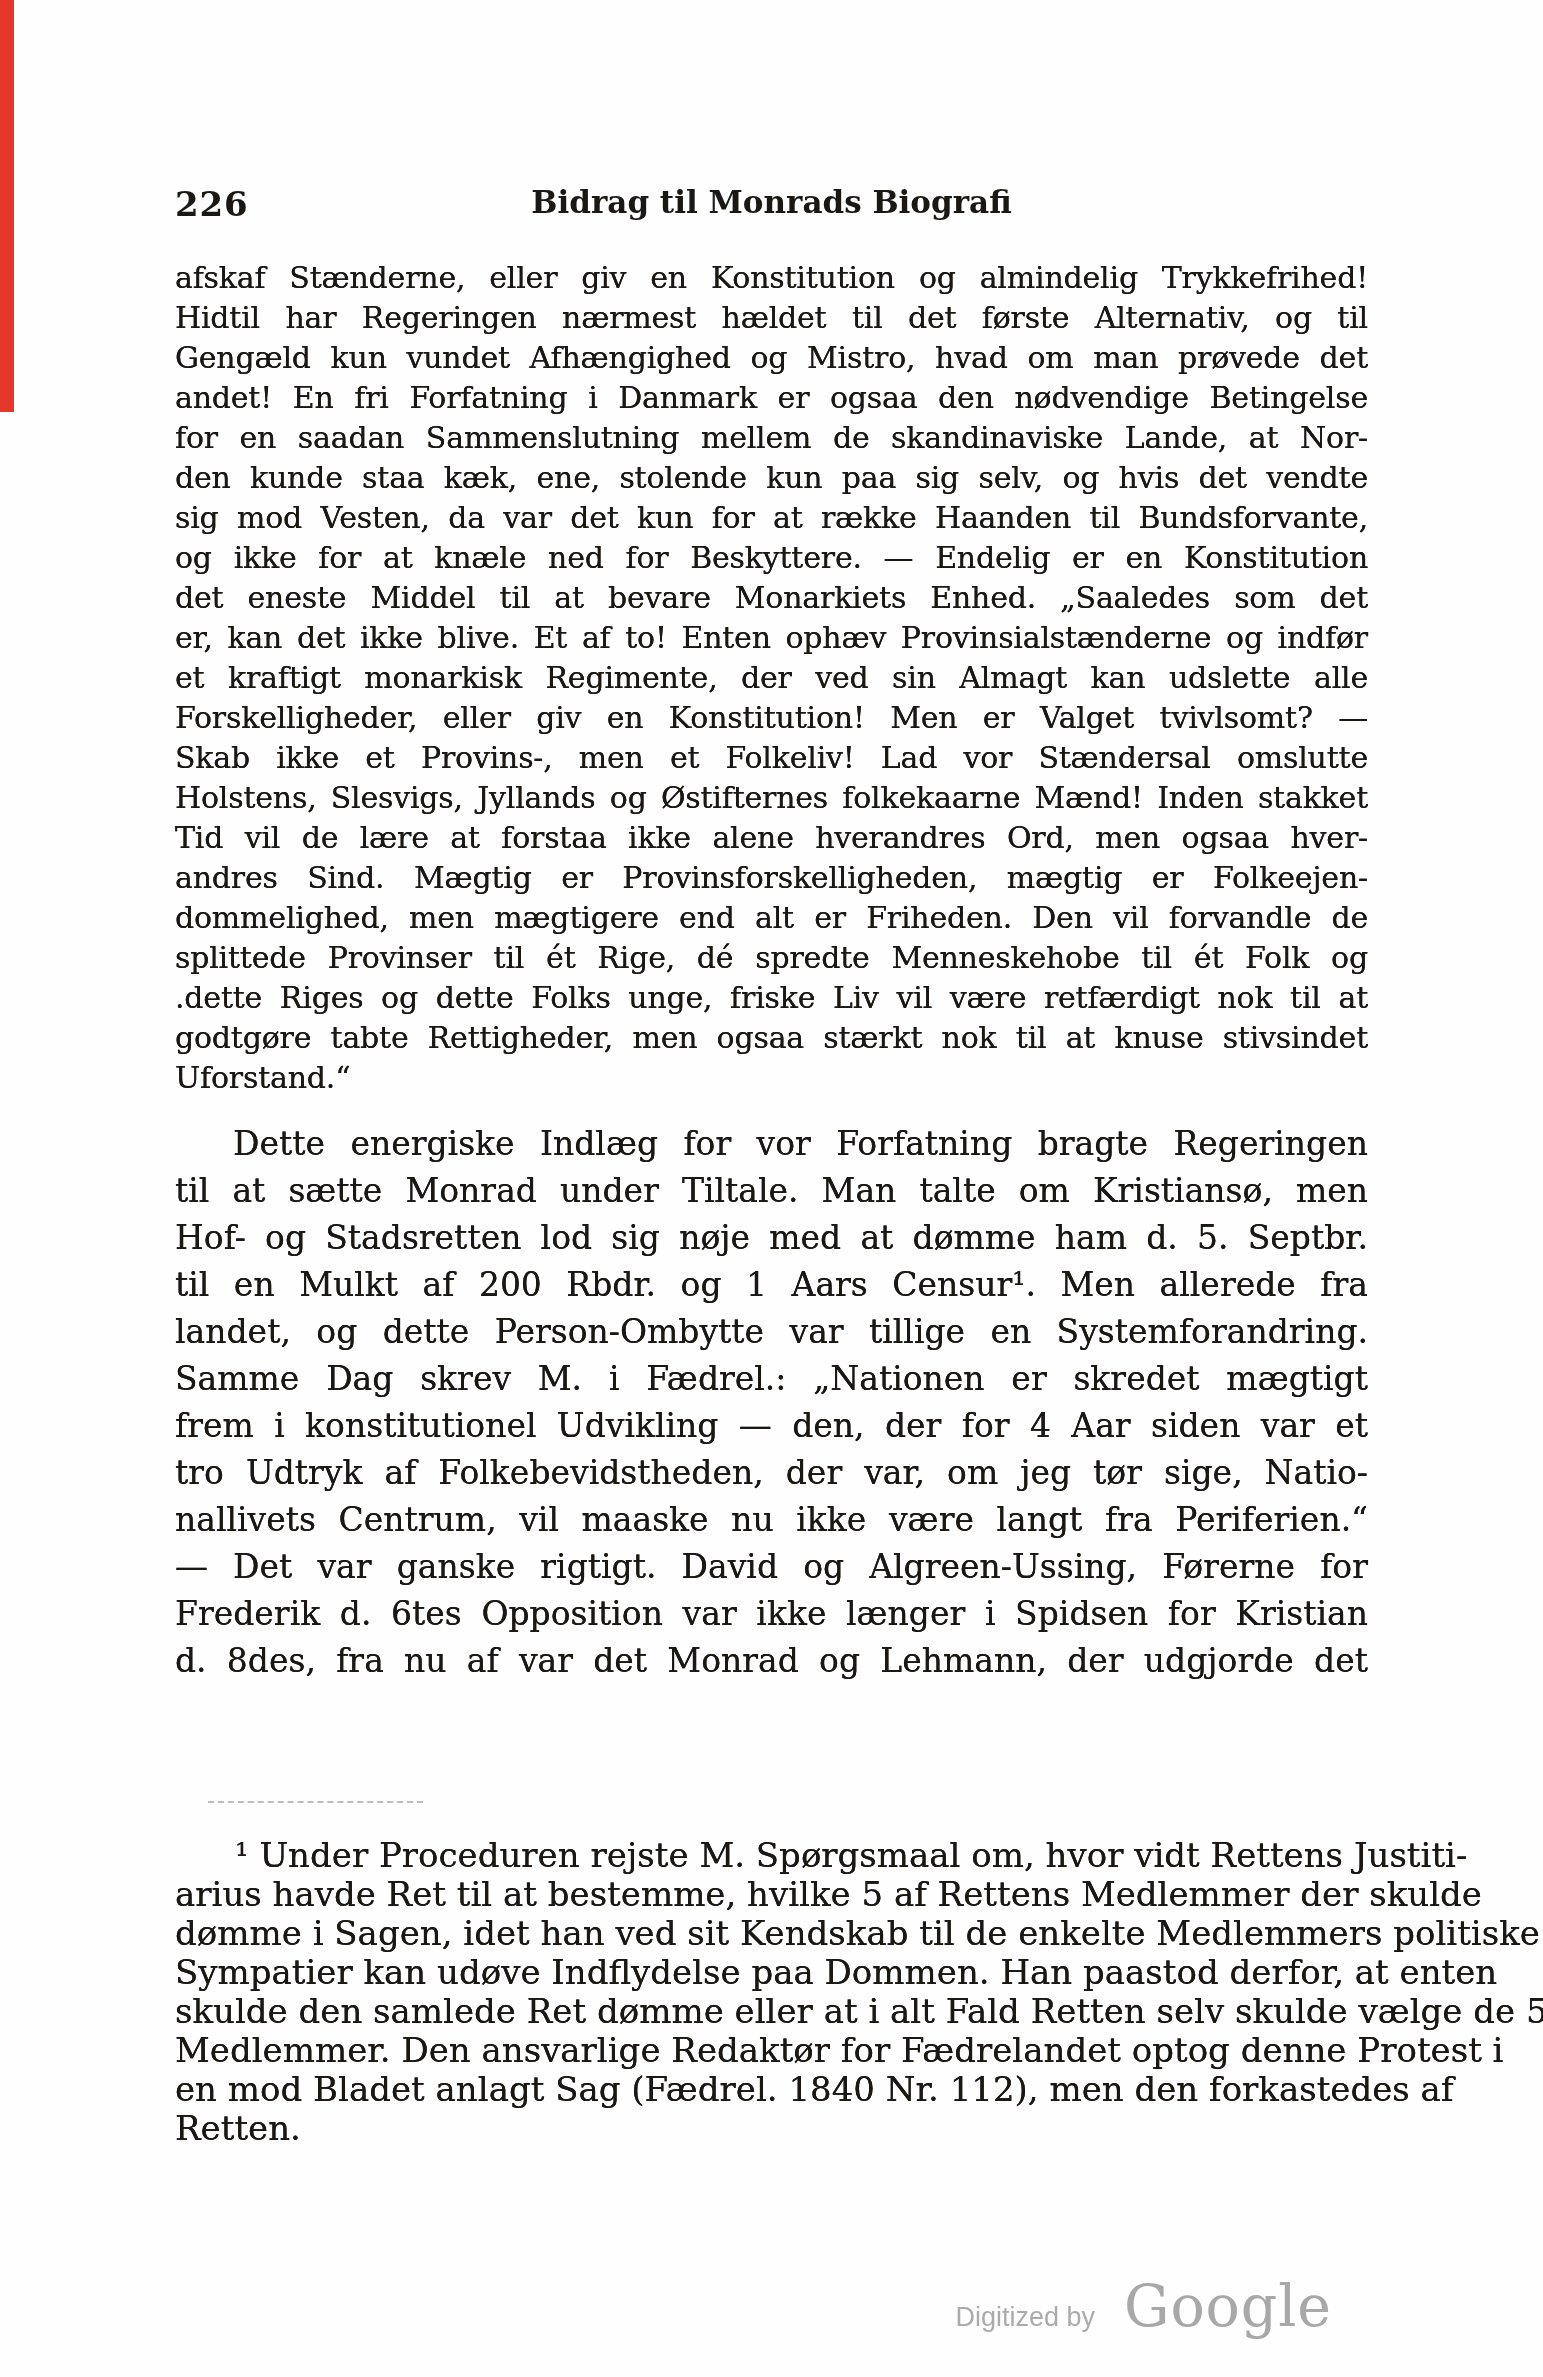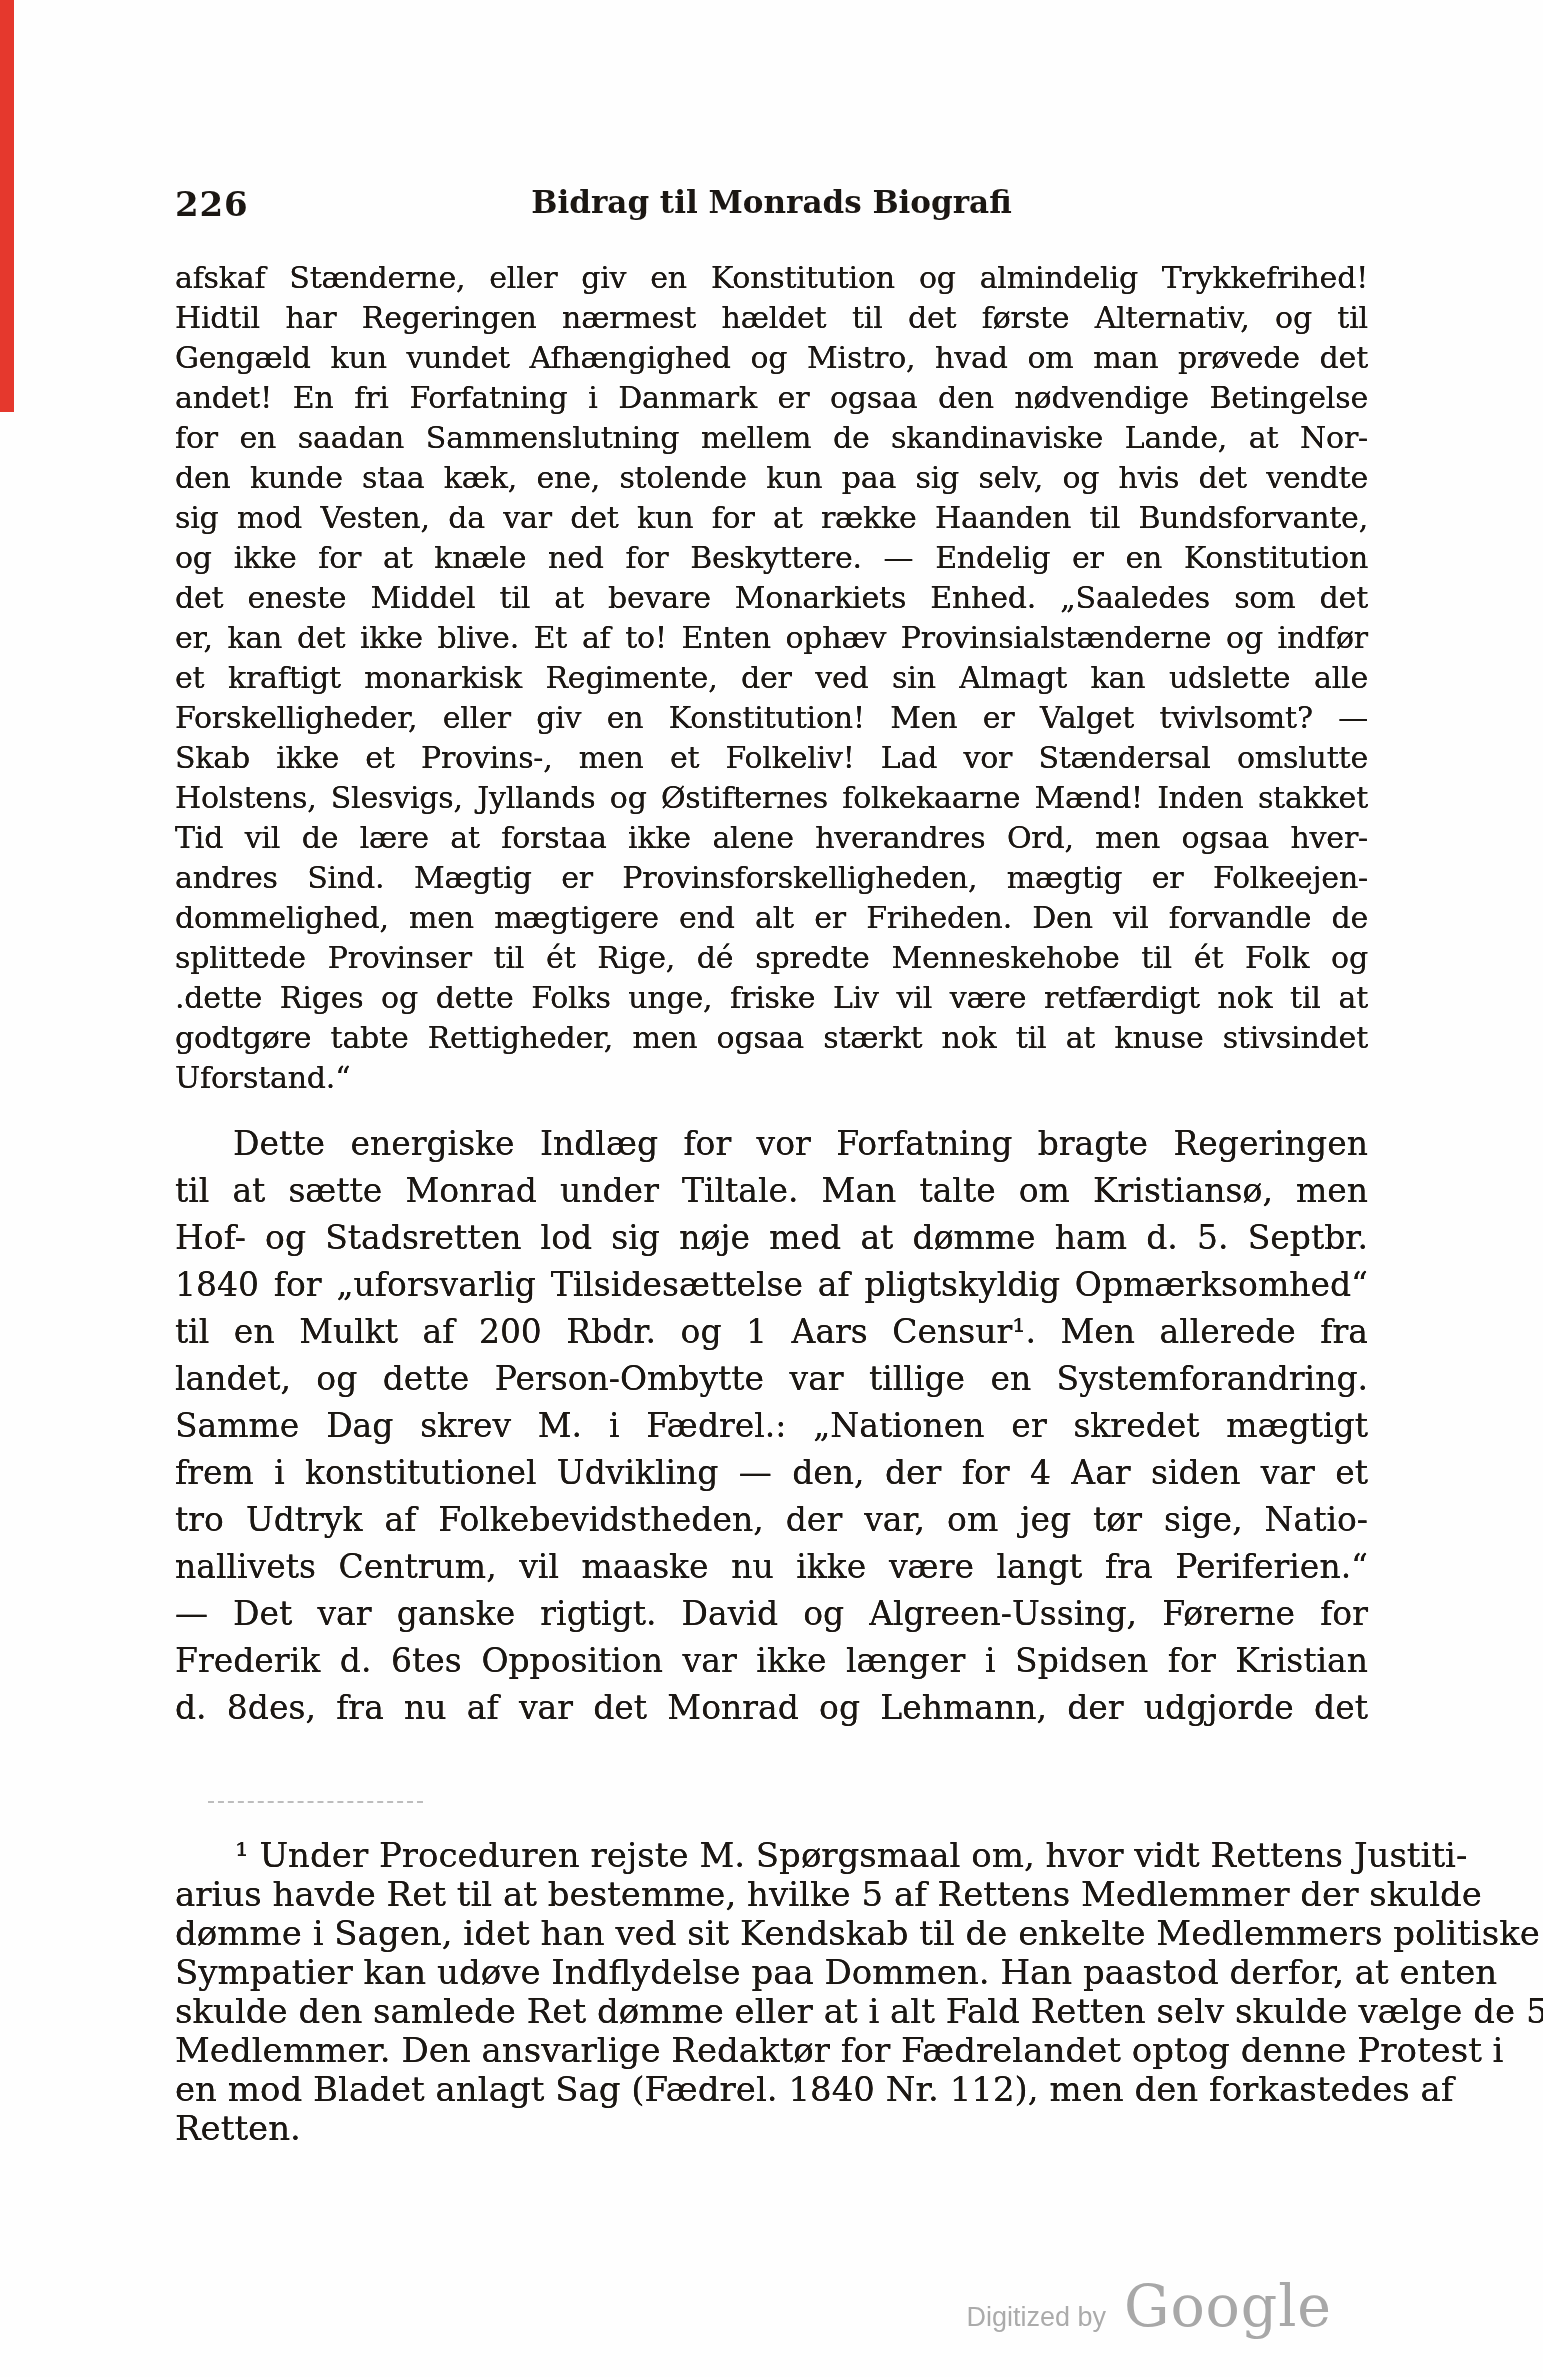--- a/index.html
+++ b/index.html
@@ -45,21 +45,21 @@
   .footnote-sep{
     position:absolute;left:208px;top:1801px;width:215px;height:0;
     border-top:2.7px dashed #9b9b9b;opacity:.65;
   }
   .footnote{top:1836px;}
   .footnote .line{font-size:34px;height:39px;line-height:39px;}
   .footnote .line:first-child{text-indent:60px;}
   .footnote .line:last-child{text-align-last:left;}
   .watermark{
     position:absolute;top:2273px;right:212px;
-    display:flex;align-items:baseline;gap:18px;
+    display:flex;align-items:baseline;gap:29px;
   }
   .digitized{
     font-family:"Liberation Sans","DejaVu Sans",sans-serif;
     font-size:27px;color:#ababab;
   }
   .google{
     font-family:"DejaVu Serif",serif;
     font-size:57px;color:#a8a8a8;letter-spacing:0.9px;
   }
 </style>
@@ -96,21 +96,20 @@
       <div class="line">splittede Provinser til ét Rige, dé spredte Menneskehobe til ét Folk og</div>
       <div class="line">.dette Riges og dette Folks unge, friske Liv vil være retfærdigt nok til at</div>
       <div class="line">godtgøre tabte Rettigheder, men ogsaa stærkt nok til at knuse stivsindet</div>
       <div class="line">Uforstand.“</div>
     </section>
 
   <section class="para p2">
       <div class="line">Dette energiske Indlæg for vor Forfatning bragte Regeringen</div>
       <div class="line">til at sætte Monrad under Tiltale. Man talte om Kristiansø, men</div>
       <div class="line">Hof- og Stadsretten lod sig nøje med at dømme ham d. 5. Septbr.</div>
-      <div class="line">1840 for „uforsvarlig Tilsidesættelse af pligtskyldig Opmærksomhed“</div>
       <div class="line">til en Mulkt af 200 Rbdr. og 1 Aars Censur¹. Men allerede fra</div>
       <div class="line">landet, og dette Person-Ombytte var tillige en Systemforandring.</div>
       <div class="line">Samme Dag skrev M. i Fædrel.: „Nationen er skredet mægtigt</div>
       <div class="line">frem i konstitutionel Udvikling — den, der for 4 Aar siden var et</div>
       <div class="line">tro Udtryk af Folkebevidstheden, der var, om jeg tør sige, Natio-</div>
       <div class="line">nallivets Centrum, vil maaske nu ikke være langt fra Periferien.“</div>
       <div class="line">— Det var ganske rigtigt. David og Algreen-Ussing, Førerne for</div>
       <div class="line">Frederik d. 6tes Opposition var ikke længer i Spidsen for Kristian</div>
       <div class="line">d. 8des, fra nu af var det Monrad og Lehmann, der udgjorde det</div>
     </section>

